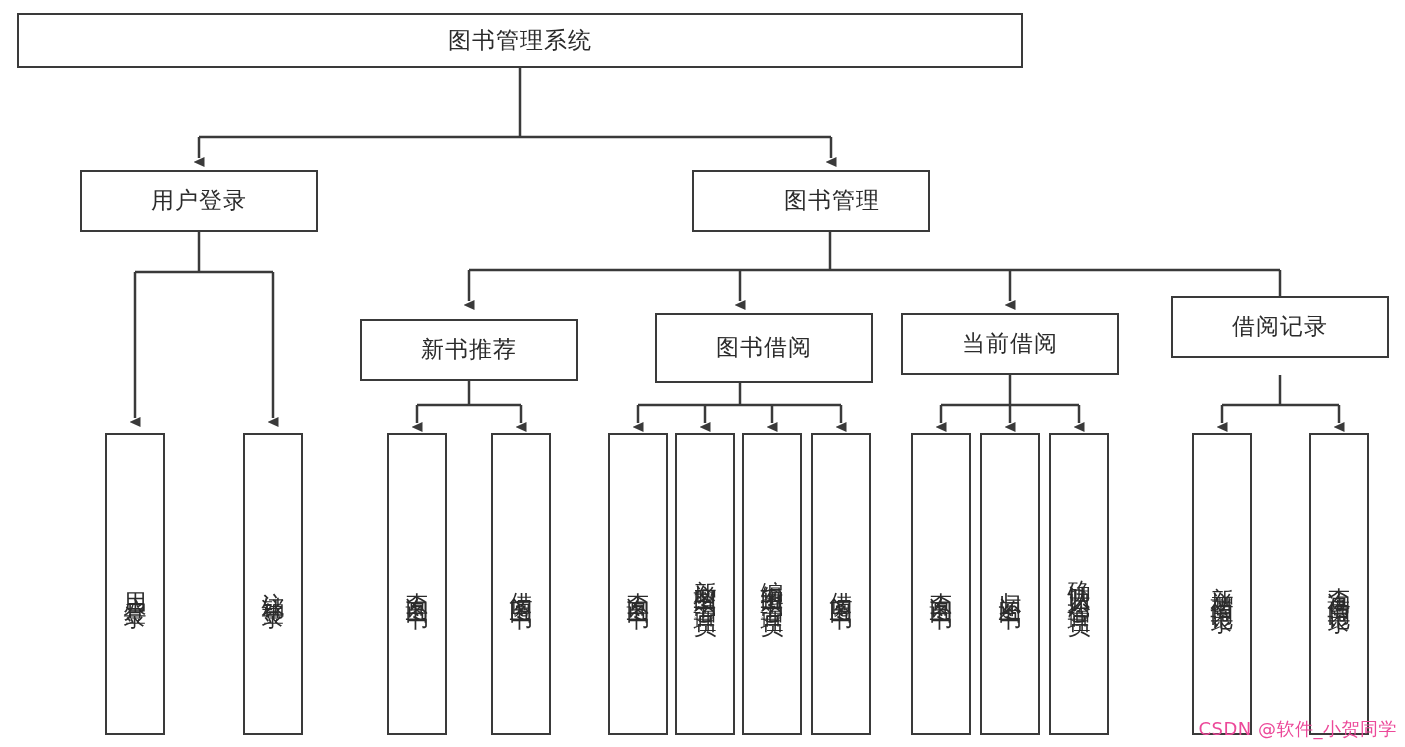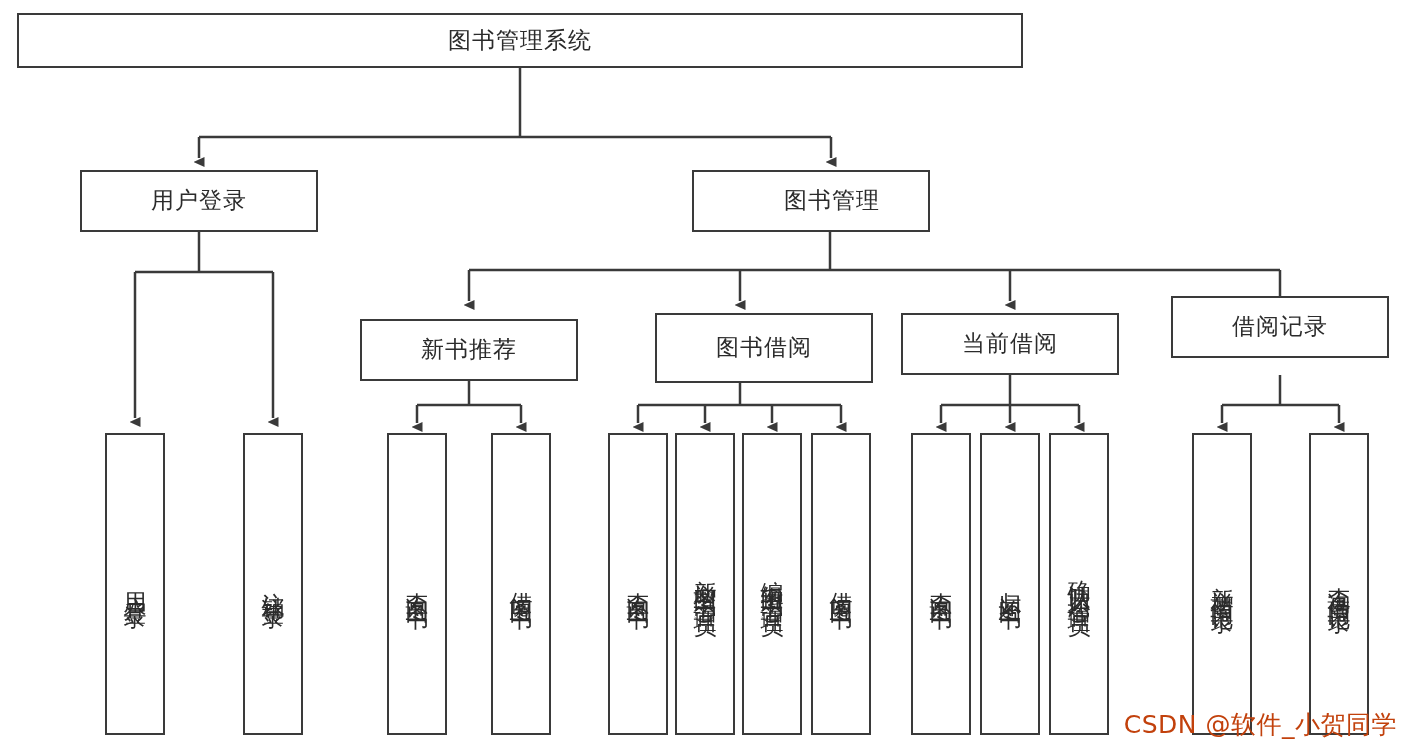--- a/index.html
+++ b/index.html
@@ -54,22 +54,22 @@
     font-size: 23px;
     letter-spacing: 5px;
     line-height: 1;
     white-space: nowrap;
     display: block;
   }
   .watermark {
     position: absolute;
     right: 8px;
     bottom: 6px;
-    font-size: 25px;
-    color: #c2410c;
+    font-size: 18px;
+    color: #ec4899;
     white-space: nowrap;
     letter-spacing: 0.5px;
   }
 </style>
 </head>
 <body>
 
 <div id="canvas">
 
   <svg id="wires" viewBox="0 0 1405 747">

